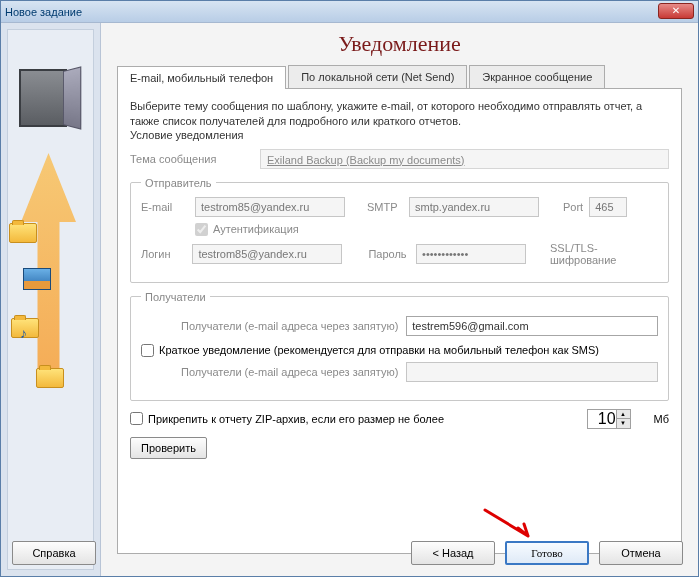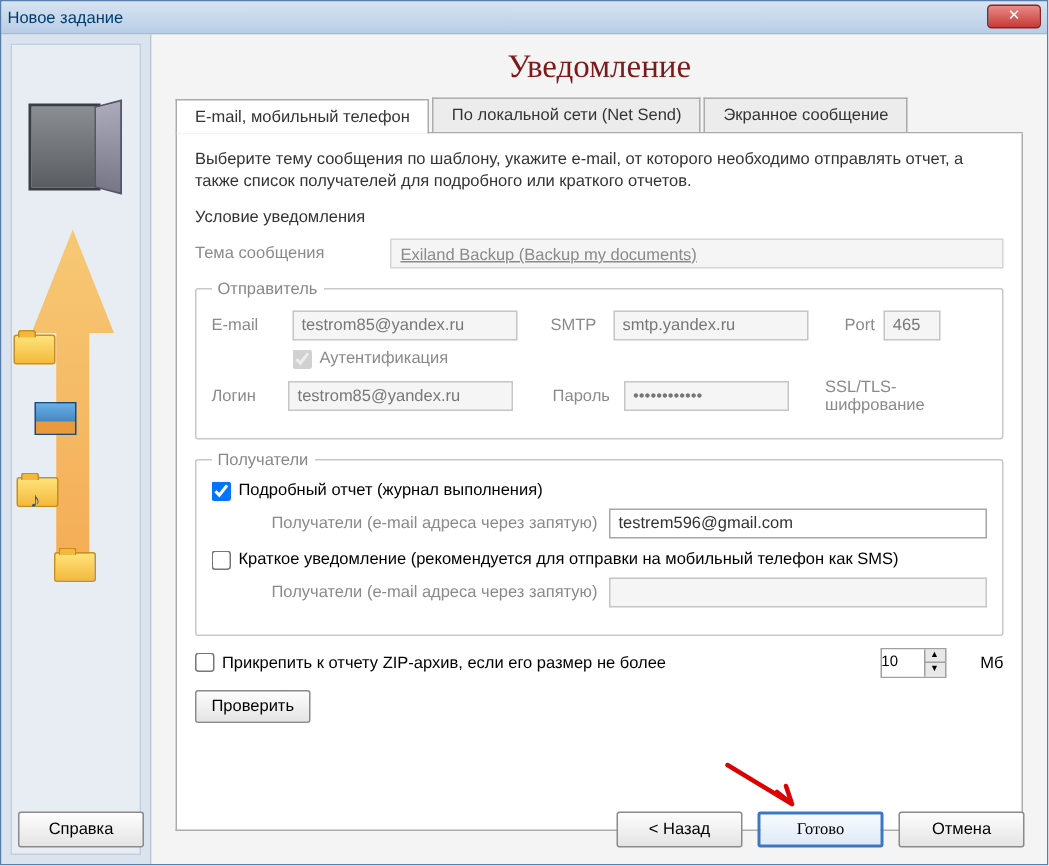--- a/index.html
+++ b/index.html
@@ -24,38 +24,38 @@
 .folder-shape:before { content:''; position:absolute; top:-4px; left:2px; width:10px; height:4px; background:#f3b93c; border:1px solid #c88f1e; border-bottom:none; border-radius:2px 2px 0 0; }
 .music-note { position:absolute; top:6px; left:8px; color:#1e5aa8; font-size:14px; }
 .photo { width:28px; height:22px; background:linear-gradient(#6ab0e6,#2a6bac); border:1px solid #1a4a7a; position:relative; }
 .photo:after { content:''; position:absolute; bottom:0; left:0; width:100%; height:8px; background:#e89a3c; }
 .main { flex: 1; background: #f4f4f4; padding: 8px 16px 0 16px; display: flex; flex-direction: column; position: relative; }
 .h1 { color: #7a1a1a; font-family: Georgia, serif; font-size: 22px; text-align: center; margin-bottom: 8px; }
 .tabs { display: flex; border-bottom: 1px solid #acacac; }
 .tab { padding: 5px 12px; border: 1px solid #acacac; border-bottom: none; background: #ececec; margin-right: 2px; color: #333; cursor: pointer; font-size: 11px; }
 .tab.active { background: #fff; position: relative; top: 1px; }
 .pane { border: 1px solid #acacac; border-top: none; background: #fff; padding: 10px 12px 12px 12px; flex: 1; }
-.intro { color: #333; line-height: 1.35; margin-bottom: 10px; }
+.intro { color: #333; line-height: 1.35; }
 .row { display: flex; align-items: center; margin-bottom: 8px; }
 .lbl { width: 130px; color: #333; }
 .lbl.gray { color: #8a8a8a; }
 select.wide { flex: 1; height: 22px; border: 1px solid #a0a0a0; background: #fff; font-size: 11px; padding: 0 4px; }
 .val-disabled { flex: 1; height: 20px; border: 1px solid #d6d6d6; background: #f5f5f5; color: #8a8a8a; padding: 2px 6px; line-height: 16px; text-decoration: underline; }
 fieldset { border: 1px solid #c8c8c8; border-radius: 2px; padding: 8px 10px 10px 10px; margin-bottom: 8px; }
 legend { color: #888; padding: 0 4px; font-size: 11px; }
 .grid-row { display: flex; align-items: center; margin-bottom: 6px; gap: 6px; }
 .fl { color: #8a8a8a; }
 input.txt { height: 20px; border: 1px solid #c6c6c6; background: #f5f5f5; color: #777; font-size: 11px; padding: 0 5px; }
 input.txt.on { background: #fff; color: #333; border-color: #a6a6a6; }
 .chk { display: flex; align-items: center; gap: 5px; }
 .chk input { width: 13px; height: 13px; }
 .recip-row { display: flex; align-items: center; margin: 5px 0 8px 40px; gap: 8px; }
 .recip-lbl { color: #8a8a8a; }
 .spin { width: 44px; height: 20px; border: 1px solid #a0a0a0; display: inline-flex; align-items: center; }
-.spin input { width: 28px; border: none; text-align: left; font-size: 10px; height: 18px; }
+.spin input { width: 28px; border: none; text-align: right; font-size: 16px; height: 18px; }
 .spin .btns { width: 14px; display: flex; flex-direction: column; }
 .spin .btns div { height: 9px; background: #e8e8e8; border-left: 1px solid #a0a0a0; font-size: 6px; text-align: center; line-height: 8px; cursor: pointer; }
 .spin .btns div:first-child { border-bottom: 1px solid #a0a0a0; }
 .btn { height: 24px; border: 1px solid #8a8a8a; background: linear-gradient(#fdfdfd,#e4e4e4); padding: 0 14px; font-size: 11px; cursor: pointer; border-radius: 2px; }
 .btn.small { height: 22px; padding: 0 10px; }
 .footer { display: flex; align-items: center; justify-content: space-between; padding: 10px 16px 12px 12px; }
 .btn.primary { border: 2px solid #3a78c4; background: linear-gradient(#f7fbff,#dfeaf7); font-family: Liberation Serif, serif; }
 .red-arrow { position: absolute; left: 480px; top: 508px; pointer-events: none; }
 .red-arrow svg { width: 60px; height: 35px; }
 </style>
@@ -129,24 +129,20 @@
             <span class="fl" style="width:48px">Логин</span>
             <input class="txt" style="width: 150px;" value="testrom85@yandex.ru">
             <span class="fl" style="margin-left:20px;width:44px">Пароль</span>
             <input class="txt" style="width: 110px;" value="••••••••••••">
             <span class="fl" style="margin-left:18px">SSL/TLS-шифрование</span>
           </div>
         </fieldset>
 
         <fieldset>
           <legend>Получатели</legend>
-          <label class="chk">
-            <input type="checkbox" checked="" style="">
-            <span>Подробный отчет (журнал выполнения)</span>
-          </label>
           <div class="recip-row">
             <span class="recip-lbl">Получатели (e-mail адреса через запятую)</span>
             <input class="txt on" style="flex: 1 1 0%;" value="testrem596@gmail.com">
           </div>
           <label class="chk">
             <input type="checkbox" style="">
             <span>Краткое уведомление (рекомендуется для отправки на мобильный телефон как SMS)</span>
           </label>
           <div class="recip-row">
             <span class="recip-lbl">Получатели (e-mail адреса через запятую)</span>

